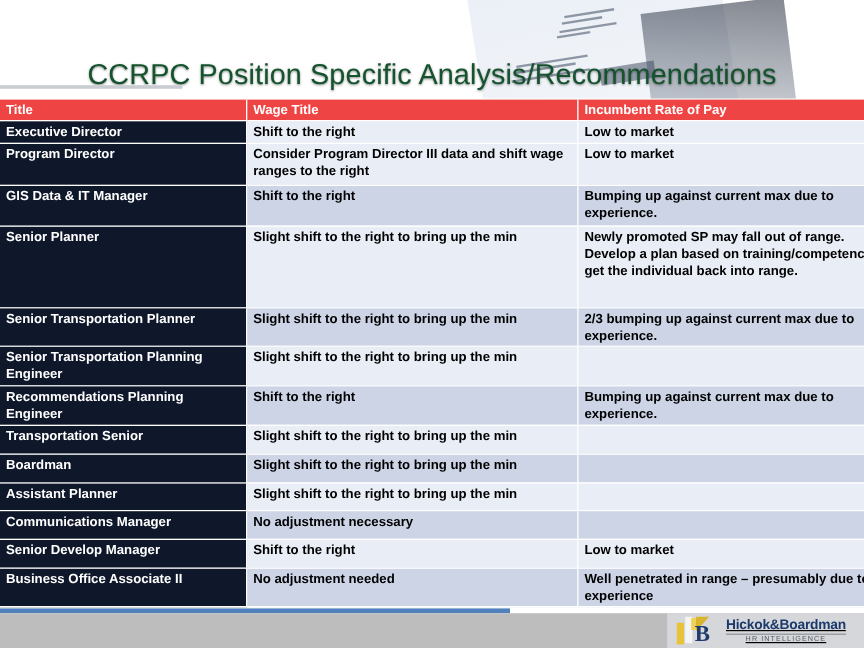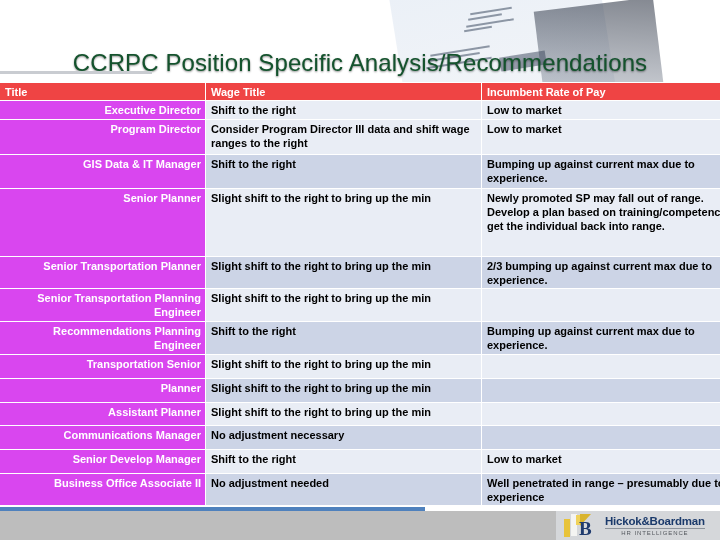--- a/index.html
+++ b/index.html
@@ -96,24 +96,23 @@
     background: #ef4444;
     color: #ffffff;
     font-weight: bold;
     text-align: left;
     height: 14px;
     border-bottom: 1px solid #ffffff;
     margin-left: 12px;
   }
   
   .c-title {
-    background: #d946ef;
+    background: #0f172a;
     color: #ffffff;
     font-weight: bold;
-    text-align: right;
   }
   
   .band-a { background: #e9edf5; color: #000000; font-weight: bold; }
   .band-b { background: #ccd4e6; color: #000000; font-weight: bold; }
 
   
   .footer {
     position: absolute;
     left: 0; top: 511px;
     width: 720px;
@@ -143,21 +142,21 @@
     flex: none;
   }
   .lm-y1 { position:absolute; left:2px;  top:6px;  width:6px;  height:18px; background:#e8c33a; }
   .lm-y2 { position:absolute; left:14px; top:2px;  width:5px;  height:10px; background:#f0d25a; }
   .lm-w  { position:absolute; left:9px;  top:1px;  width:6px;  height:22px; background:#f4f4f2; }
   .lm-tri{ position:absolute; left:18px; top:1px;  width:0; height:0;
            border-left:11px solid #d9b42e; border-bottom:12px solid transparent; }
   .lm-b  { position:absolute; left:17px; top:7px;  width:15px; height:18px;
            color:#1f3b6e; font-size:19px; font-weight:bold; line-height:18px;
            font-family:"Liberation Serif", serif; }
-  .logo-text { margin-left: 5px; line-height: 1.05; }
+  .logo-text { margin-left: 5px; line-height: 1.05; text-decoration: underline; }
   .logo-name {
     color: #1b3a6b;
     font-size: 11.5px;
     font-weight: bold;
     letter-spacing: -0.2px;
     white-space: nowrap;
   }
   .logo-rule { width: 100%; height: 1px; background: #8d939b; margin: 1px 0; }
   .logo-sub {
     color: #54585e;
@@ -240,21 +239,21 @@
         <td class="band-b">Bumping up against current max due to experience.</td>
       </tr>
 
       <tr style="height:24px;">
         <td class="c-title">Transportation Senior</td>
         <td class="band-a">Slight shift to the right to bring up the min</td>
         <td class="band-a"></td>
       </tr>
 
       <tr style="height:24px;">
-        <td class="c-title">Planner</td>
+        <td class="c-title">Boardman</td>
         <td class="band-b">Slight shift to the right to bring up the min</td>
         <td class="band-b"></td>
       </tr>
 
       <tr style="height:23px;">
         <td class="c-title">Assistant Planner</td>
         <td class="band-a">Slight shift to the right to bring up the min</td>
         <td class="band-a"></td>
       </tr>
 

